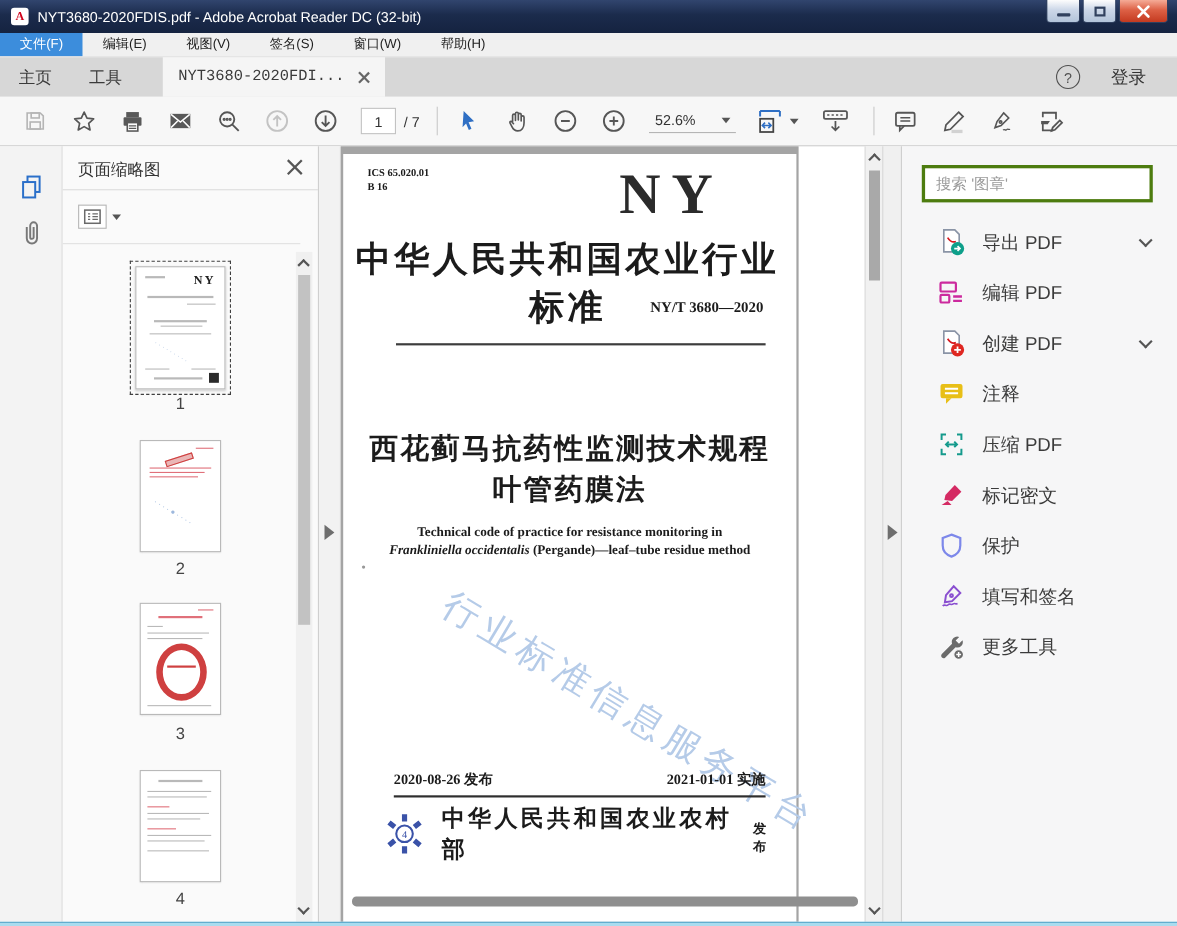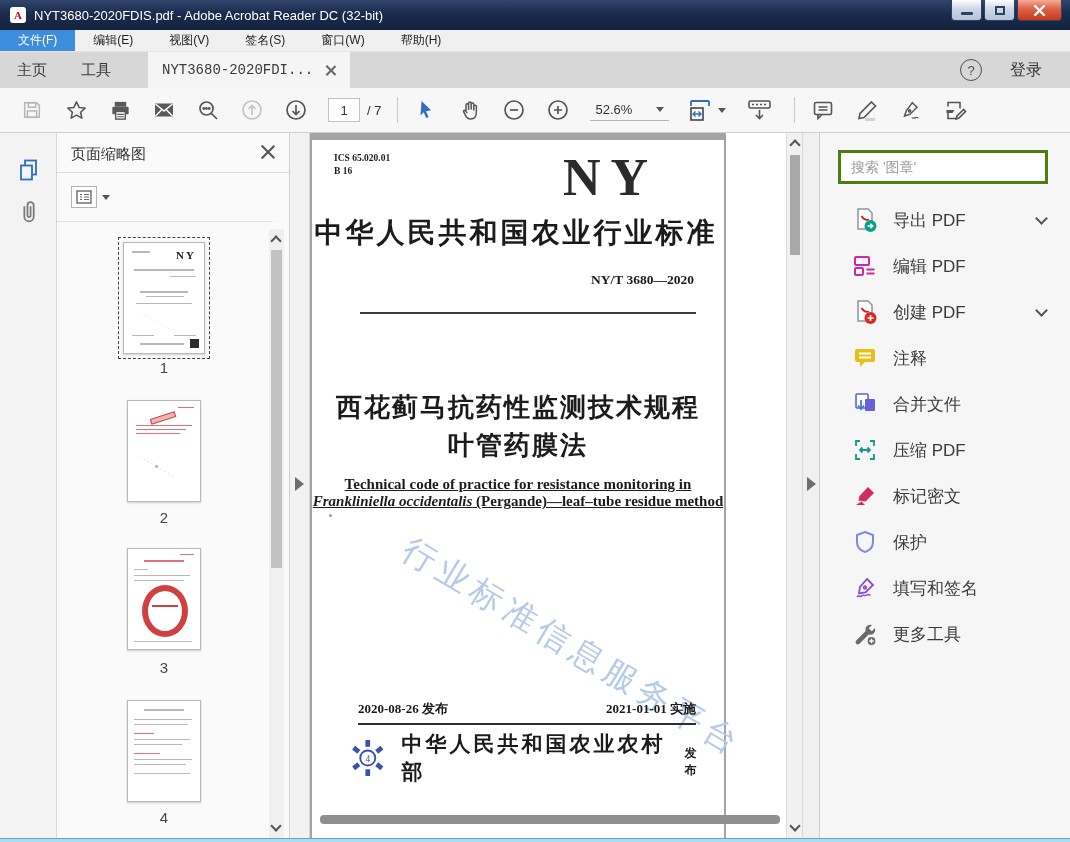--- a/index.html
+++ b/index.html
@@ -91,26 +91,26 @@
   .chev-down { transform:rotate(225deg); }
 
   .gutterL { position:absolute; left:290px; width:20px; top:0; bottom:0; background:#f2f2f2; border-right:1px solid #d4d4d4; }
   .pane-handle { position:absolute; left:5px; width:0; height:0; border-top:7px solid transparent; border-bottom:7px solid transparent; border-left:9px solid #6e6e6e; }
 
   .docarea { position:absolute; left:310px; width:416px; top:0; bottom:0; background:#a4a4a4; }
   .page { position:absolute; left:2px; right:2px; top:7px; bottom:0; background:#fff;
     font-family:"Liberation Serif",serif; color:#1b1b1b; }
   .ics { position:absolute; left:22px; top:12px; font-size:9.5px; font-weight:bold; line-height:1.35; }
   .ny-logo { position:absolute; right:66px; top:8px; font-size:52px; font-weight:bold; letter-spacing:10px; color:#2b2b2b; }
-  .std-heading { position:absolute; left:0; right:4px; top:74px; text-align:center; font-size:28px; font-weight:bold; letter-spacing:3px; }
+  .std-heading { position:absolute; left:0; right:4px; top:74px; text-align:center; font-size:32px; font-weight:bold; letter-spacing:3px; }
   .std-num { position:absolute; right:30px; top:132px; font-size:13.5px; font-weight:bold; }
   .rule { position:absolute; left:48px; right:28px; top:172px; height:2px; background:#3d3d3d; }
   .doc-title1 { position:absolute; left:0; right:0; top:250px; text-align:center; font-size:26px; font-weight:bold; letter-spacing:2px; }
   .doc-title2 { position:absolute; left:0; right:0; top:288px; text-align:center; font-size:26px; font-weight:bold; letter-spacing:2px; }
-  .eng { position:absolute; left:0; right:0; text-align:center; font-size:15px; font-weight:bold;text-decoration:underline; }
+  .eng { position:absolute; left:0; right:0; text-align:center; font-size:12px; font-weight:bold; }
   .eng i { font-style:italic; }
   .tiny-dot { position:absolute; left:17px; top:374px; width:3px; height:3px; background:#999; border-radius:50%; }
   .watermark { position:absolute; left:105px; top:388px; font-size:33px; letter-spacing:6px; color:#b5cbe8;
     transform:rotate(31deg); transform-origin:left top; white-space:nowrap; }
   .dates { position:absolute; left:46px; right:28px; top:560px; display:flex; justify-content:space-between;
     font-size:13px; font-weight:bold; padding-bottom:5px; border-bottom:2px solid #2e2e2e; }
   .pub-row { position:absolute; left:36px; top:590px; display:flex; align-items:center; }
   .pub-name { font-size:21px; font-weight:bold; letter-spacing:3px; margin-left:14px; }
   .pub-suffix { font-size:12px; font-weight:bold; letter-spacing:5px; margin-left:12px; margin-top:8px; }
   .hscroll { position:absolute; left:8px; top:675px; width:460px; height:9px; background:#8f8f8f; border-radius:4px; }
@@ -489,30 +489,20 @@
         <span class="rp-ico">
           <svg width="26" height="26" viewBox="0 0 26 26">
               <rect x="3" y="4" width="20" height="13" rx="2" fill="#e8bf17"></rect>
               <path d="M8 17v5l5-5z" fill="#e8bf17"></path>
               <path d="M7 8.5h12M7 12.5h12" stroke="#fff" stroke-width="1.8"></path>
             </svg>
         </span>
         <span class="rp-label">注释</span>
       </div>
 
-      <div class="rp-row">
-        <span class="rp-ico">
-          <svg width="26" height="26" viewBox="0 0 26 26">
-              <rect x="4" y="3" width="12" height="14" rx="1" fill="#fff" stroke="#5c62d6" stroke-width="1.6"></rect>
-              <rect x="13" y="8" width="10" height="12" rx="1" fill="#6a5fd8"></rect>
-              <path d="M9 9v8M6 14.5L9 18l3-3.5" stroke="#3f7fe0" stroke-width="1.8" fill="none"></path>
-            </svg>
-        </span>
-        <span class="rp-label">合并文件</span>
-      </div>
 
       <div class="rp-row">
         <span class="rp-ico">
           <svg width="26" height="26" viewBox="0 0 26 26" fill="none" stroke="#159a8c" stroke-width="1.8">
               <path d="M8 4H4v5M18 4h4v5M8 22H4v-5M18 22h4v-5"></path>
               <path d="M9 13h8M10.5 10.5L8 13l2.5 2.5M15.5 10.5L18 13l-2.5 2.5"></path>
             </svg>
         </span>
         <span class="rp-label">压缩 PDF</span>
       </div>

